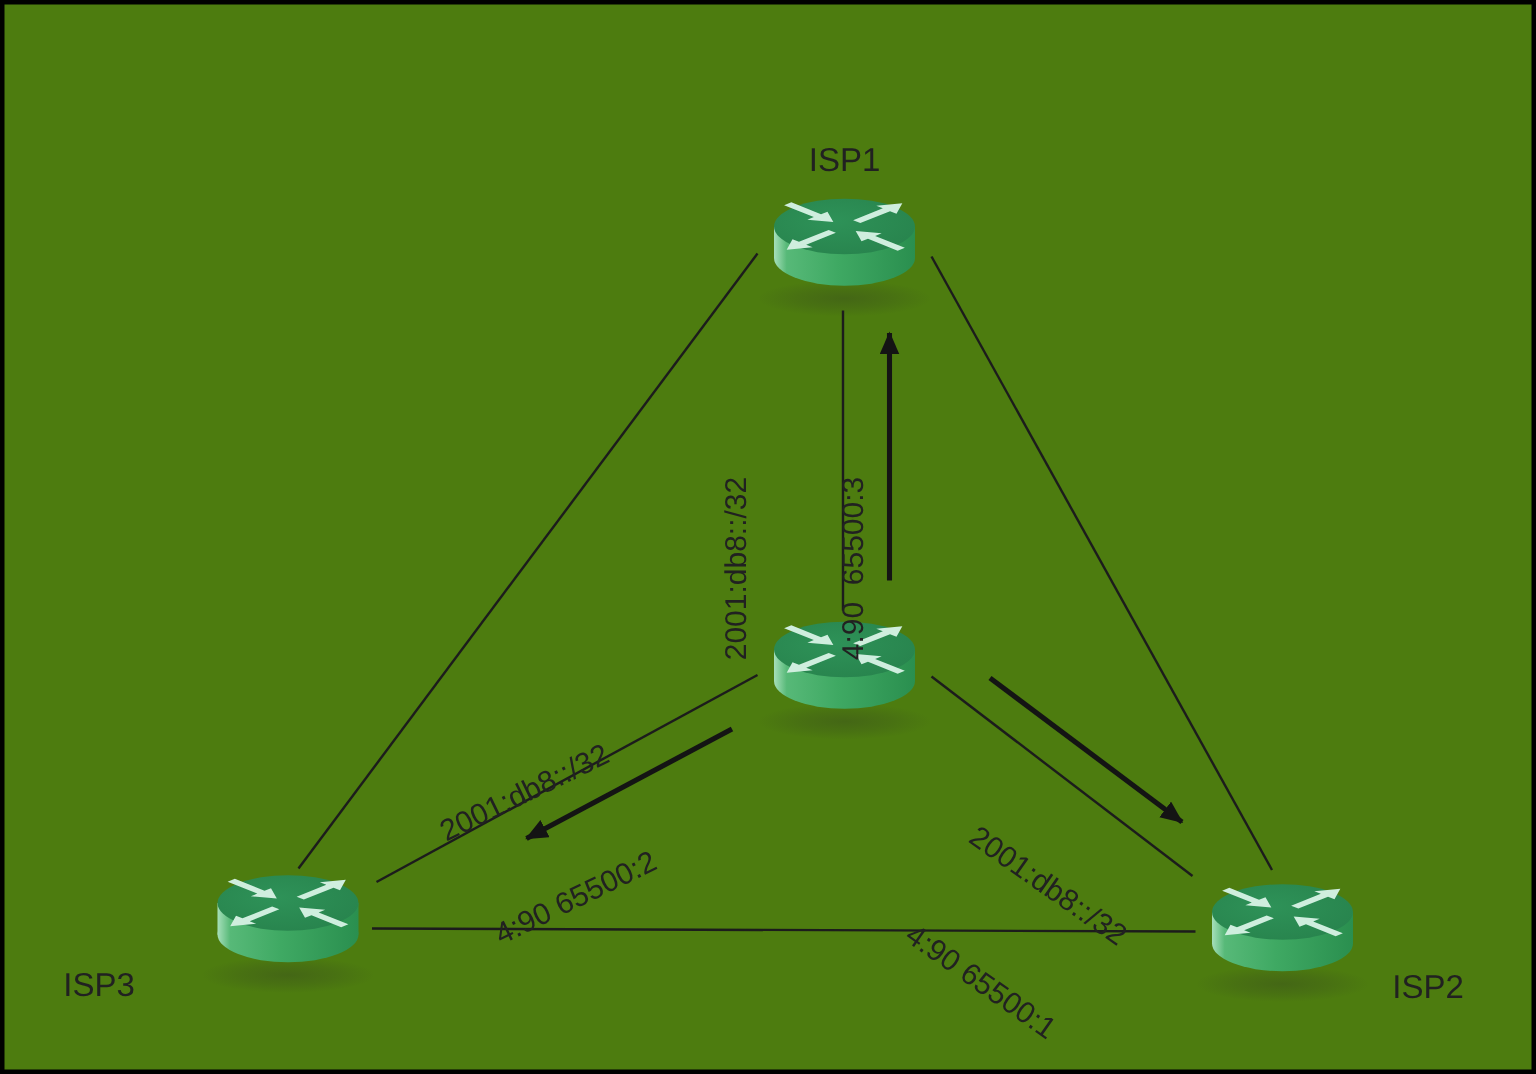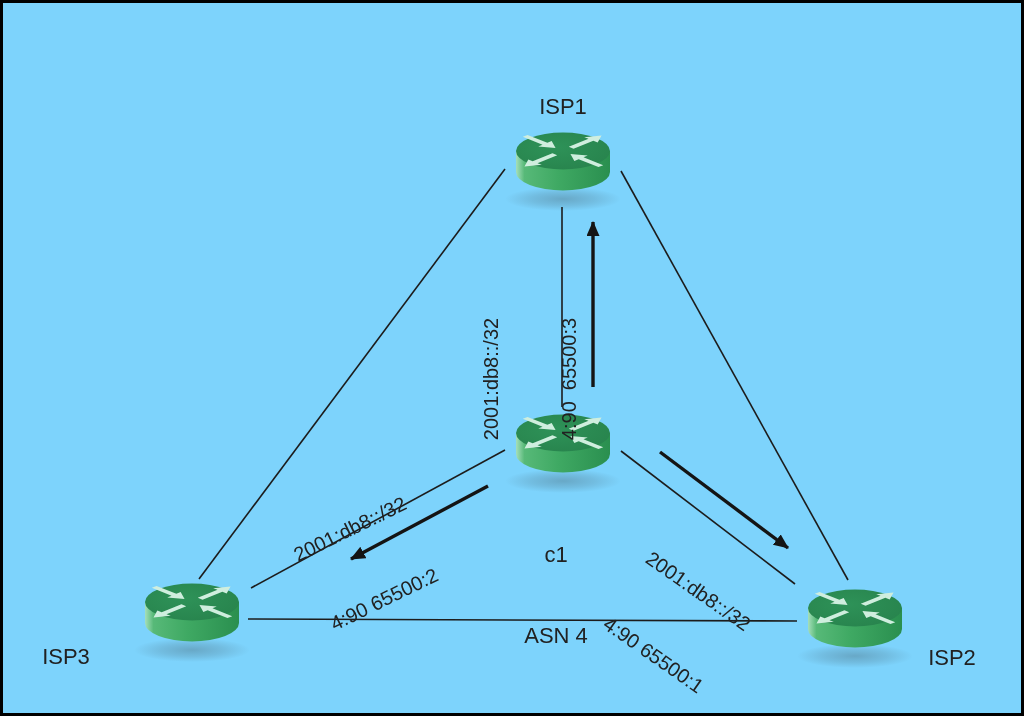--- a/index.html
+++ b/index.html
@@ -7,21 +7,21 @@
     padding: 0;
     background: #ffffff;
     font-family: "Liberation Sans", "DejaVu Sans", sans-serif;
   }
   .stage {
     position: relative;
     width: 1024px;
     height: 716px;
     box-sizing: border-box;
     border: 3px solid #000000;
-    background: #7dd3fc;
+    background: #4d7c0f;
     overflow: hidden;
   }
   .layer {
     position: absolute;
     left: 0;
     top: 0;
   }
   .node-label {
     position: absolute;
     width: 120px;
@@ -99,24 +99,20 @@
     <use href="#routerSym" transform="translate(560,148)"></use>
     <use href="#routerSym" transform="translate(560,430)"></use>
     <use href="#routerSym" transform="translate(189,599)"></use>
     <use href="#routerSym" transform="translate(852,605)"></use>
   </svg>
 
   <div class="node-label" style="left:500px; top:36px;">
     <div>ISP1</div>
   </div>
 
-  <div class="node-label" style="left:493px; top:484px;">
-    <div>c1</div>
-    <div>ASN 4</div>
-  </div>
 
   <div class="node-label" style="left:3px; top:586px;">
     <div>ISP3</div>
     
   </div>
 
   <div class="node-label" style="left:889px; top:587px;">
     <div>ISP2</div>
     
   </div>

